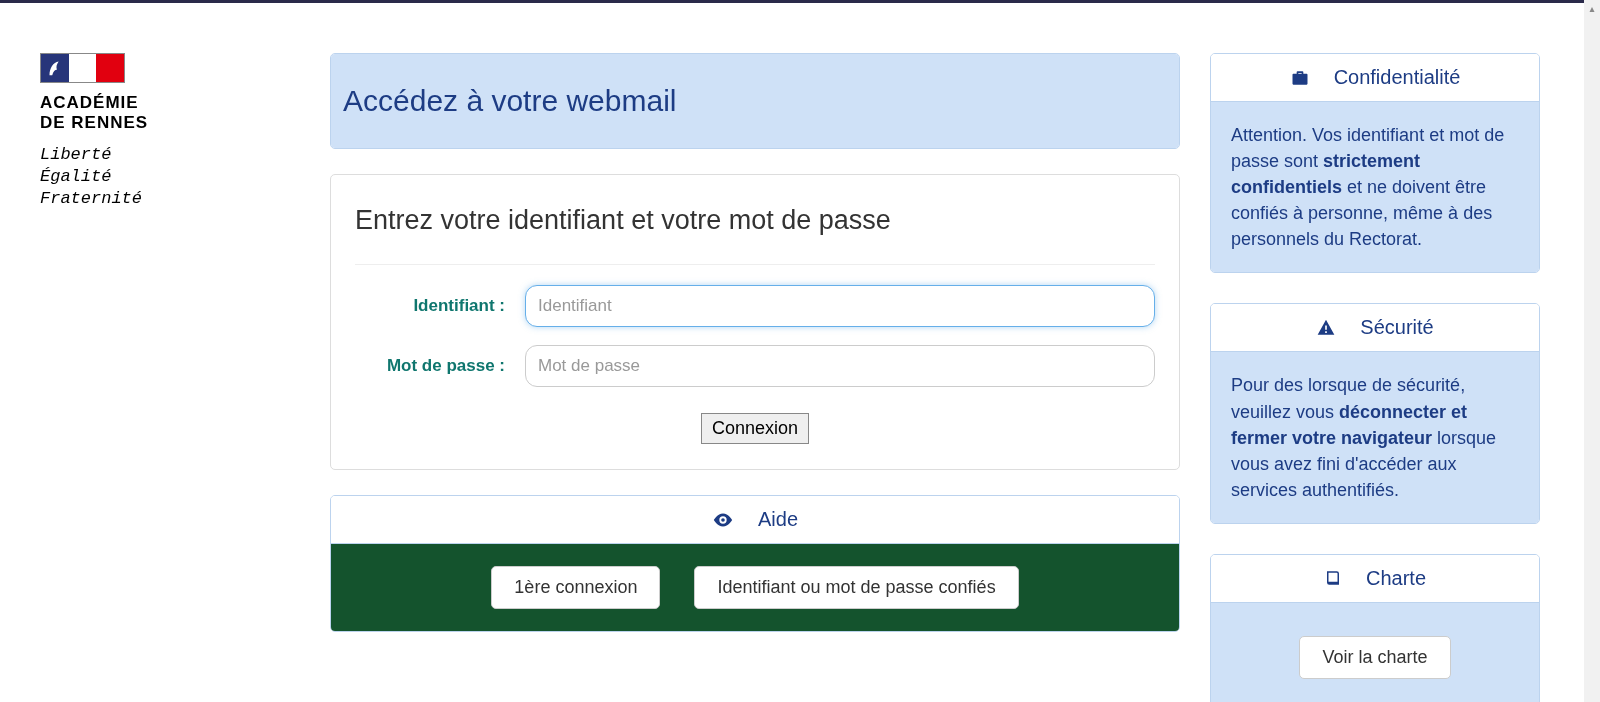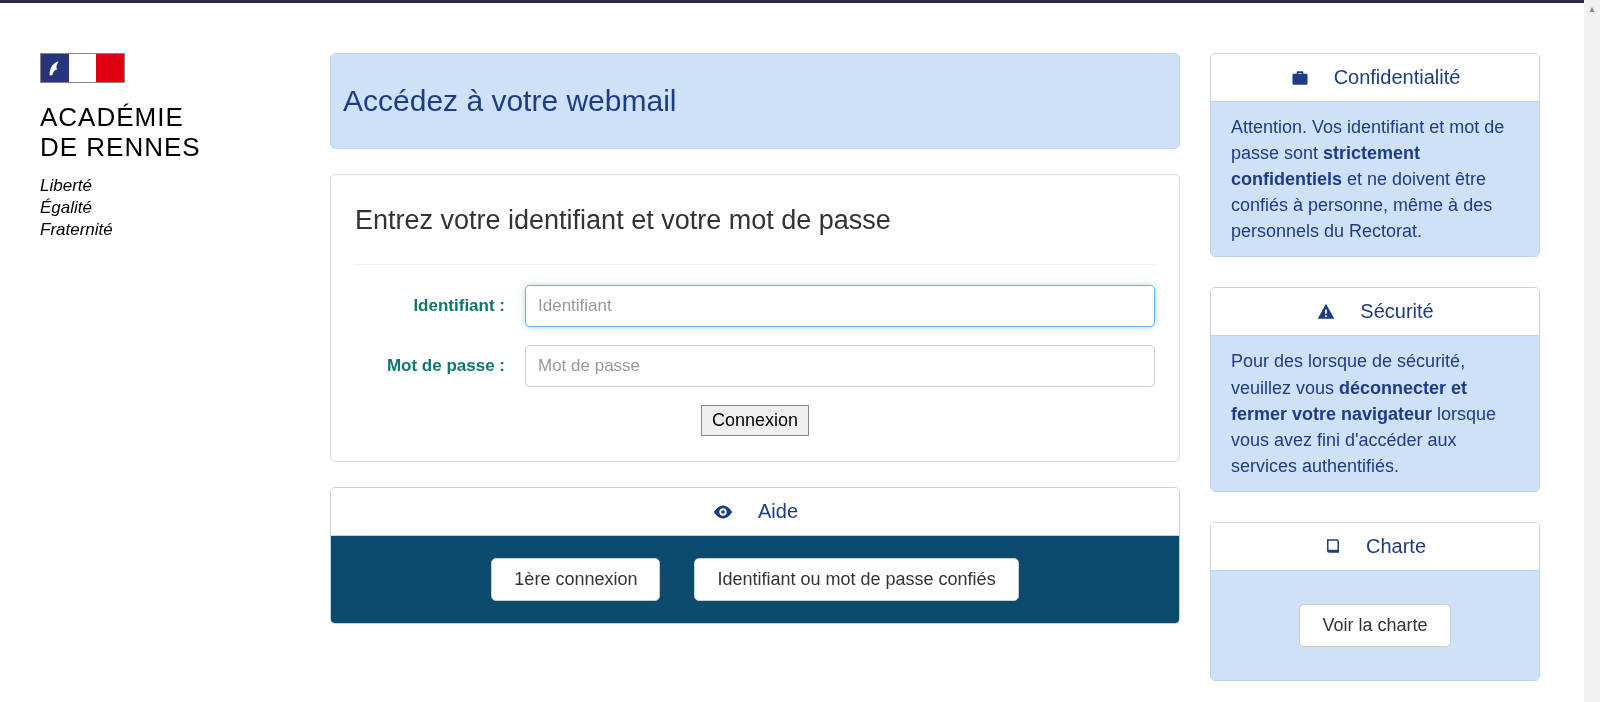--- a/index.html
+++ b/index.html
@@ -19,44 +19,44 @@
     .right-col { flex: 0 0 330px; display: flex; flex-direction: column; gap: 30px; }
 
     
     .logo-flag {
       display: flex; width: 85px; height: 30px; border: 1px solid #888;
     }
     .flag-blue { background:#27357a; flex:1; position:relative; }
     .flag-white { background:#fff; flex:1; }
     .flag-red { background:#e1000f; flex:1; }
     .marianne { position:absolute; left:3px; top:2px; width:22px; height:24px; }
-    .logo-text { margin-top: 20px; font-weight: 400; font-size: 26px; letter-spacing: 1px; line-height: 1.15; }
-    .logo-motto { margin-top: 12px; font-family: Liberation Sans, sans-serif; font-style: italic; font-size: 17px; line-height: 1.3; }
+    .logo-text { margin-top: 10px; font-weight: 700; font-size: 17px; letter-spacing: 1px; line-height: 1.15; }
+    .logo-motto { margin-top: 12px; font-family: Liberation Mono, monospace; font-style: italic; font-size: 17px; line-height: 1.3; }
 
     
     .panel { border: 1px solid #bcd3ee; border-radius: 5px; overflow: hidden; }
     .panel-header { background:#cfe1f7; padding: 30px 12px; color:#1d3c84; font-size: 30px; }
     .panel-header-sm { background:#fff; padding: 12px 10px; color:#1d3c84; font-size: 20px; font-weight:400; text-align:center; border-bottom:1px solid #bcd3ee; display:flex; justify-content:center; align-items:center; gap:24px; }
 
     .form-panel { border:1px solid #ddd; border-radius:5px; margin-top:25px; padding: 30px 24px 25px 24px; }
     .form-title { font-size: 27px; color:#333; font-weight:400; margin-bottom:20px; padding-bottom:28px; border-bottom:1px solid #eee; }
     .form-row { display:flex; align-items:center; margin-bottom:18px; }
     .form-label { flex:0 0 170px; text-align:right; font-weight:700; font-size:17px; color:#0f766e; padding-right:20px; }
-    .form-input { flex:1; padding:10px 12px; font-size:17px; border:1px solid #ccc; border-radius:5px; color:#000000; }
+    .form-input { flex:1; padding:10px 12px; font-size:17px; border:1px solid #ccc; border-radius:12px; color:#000000; }
     .form-input.focused { border-color:#66afe9; box-shadow:0 0 6px rgba(102,175,233,.5); }
     .form-input::placeholder { color:#999; }
     .btn-submit-wrap { text-align:center; margin-top:5px; }
-    .btn-submit { background:#efefef; border:1px solid #888; padding:4px 10px; font-size:18px; cursor:pointer; }
+    .btn-submit { background:#efefef; border:1px solid #888; padding:4px 10px; font-size:18px; cursor:pointer;margin-top:8px; }
 
     .help-panel { border:1px solid #bcd3ee; border-radius:5px; margin-top:25px; overflow:hidden; }
-    .help-body { background:#0c4a6e; padding:22px 20px; display:flex; justify-content:center; gap:34px; }
+    .help-body { background:#14532d; padding:22px 20px; display:flex; justify-content:center; gap:34px; }
     .btn-outline { background:#fff; border:1px solid #ccc; border-radius:5px; padding:10px 22px; font-size:18px; color:#333; cursor:pointer; }
 
     .sidepanel { border:1px solid #bcd3ee; border-radius:5px; overflow:hidden; }
-    .sidepanel .body { background:#cfe1f7; padding:12px 20px; color:#1d3c84; font-size:18px; line-height:1.45; }
+    .sidepanel .body { background:#cfe1f7; padding:20px 20px; color:#1d3c84; font-size:18px; line-height:1.45; }
     .sidepanel .body.center { display:flex; justify-content:center; padding:33px; }
 
     .icon { display:inline-block; vertical-align:middle; }
 
     .scrollbar { position:fixed; right:0; top:0; width:16px; height:100vh; background:#f1f1f1; }
     .scroll-up { height:16px; background:#f1f1f1; display:flex; align-items:center; justify-content:center; }
     .scroll-up::before { content:"▴"; color:#888; font-size:10px; }
   </style>
 </head>
 <body>

